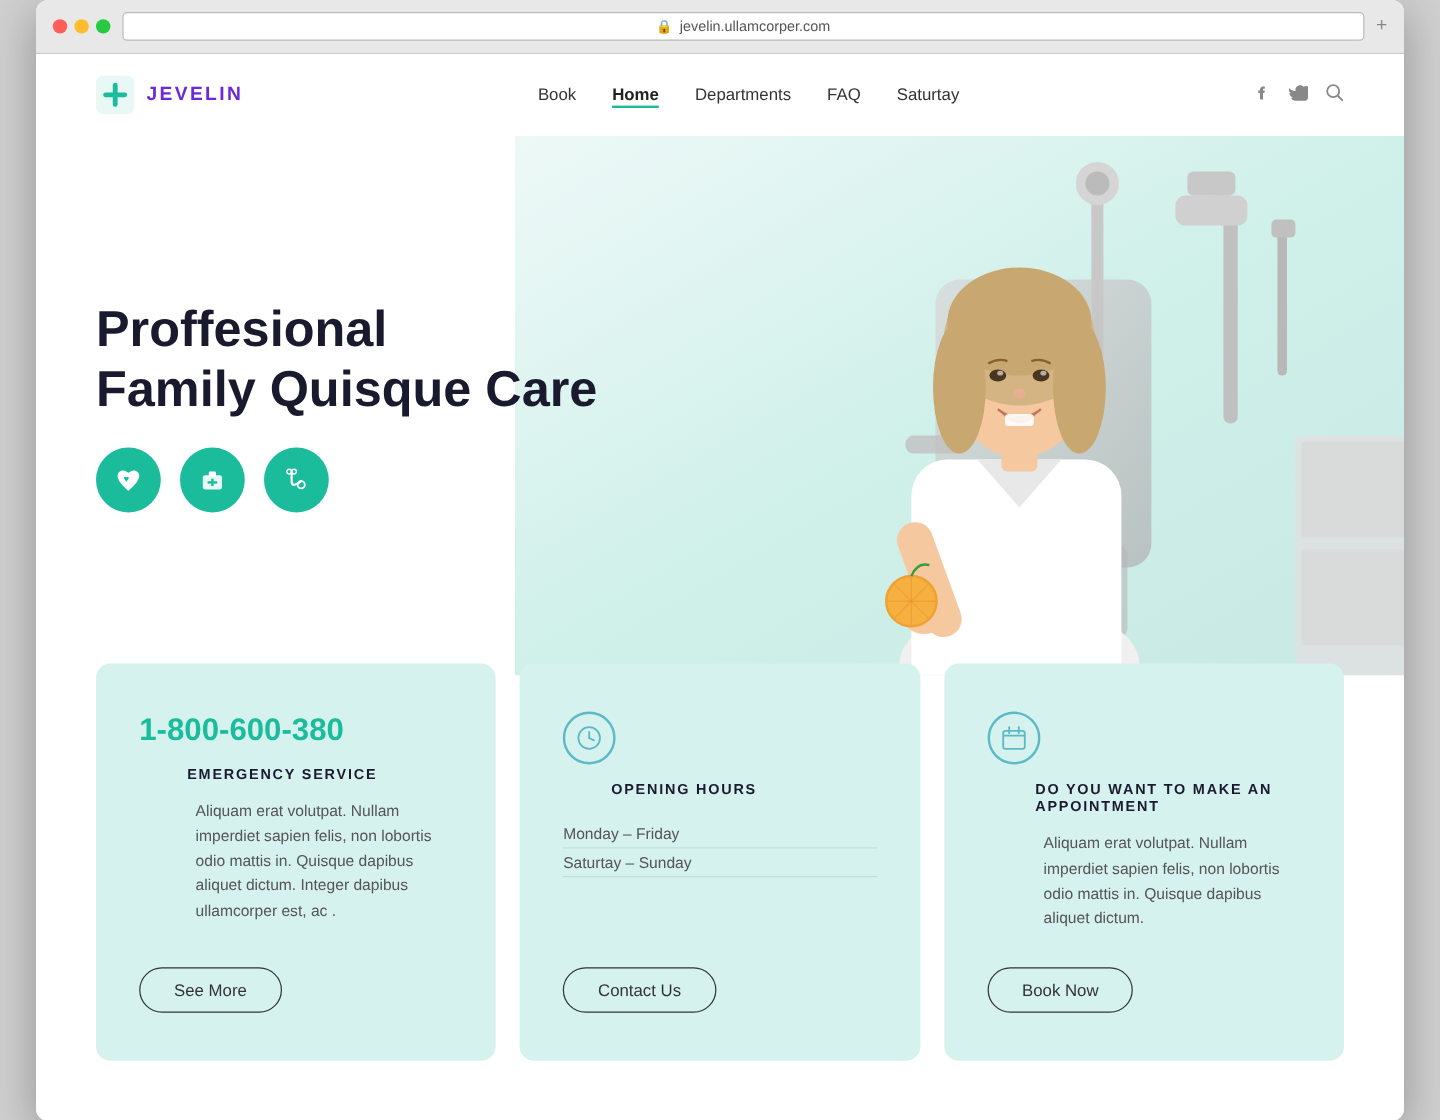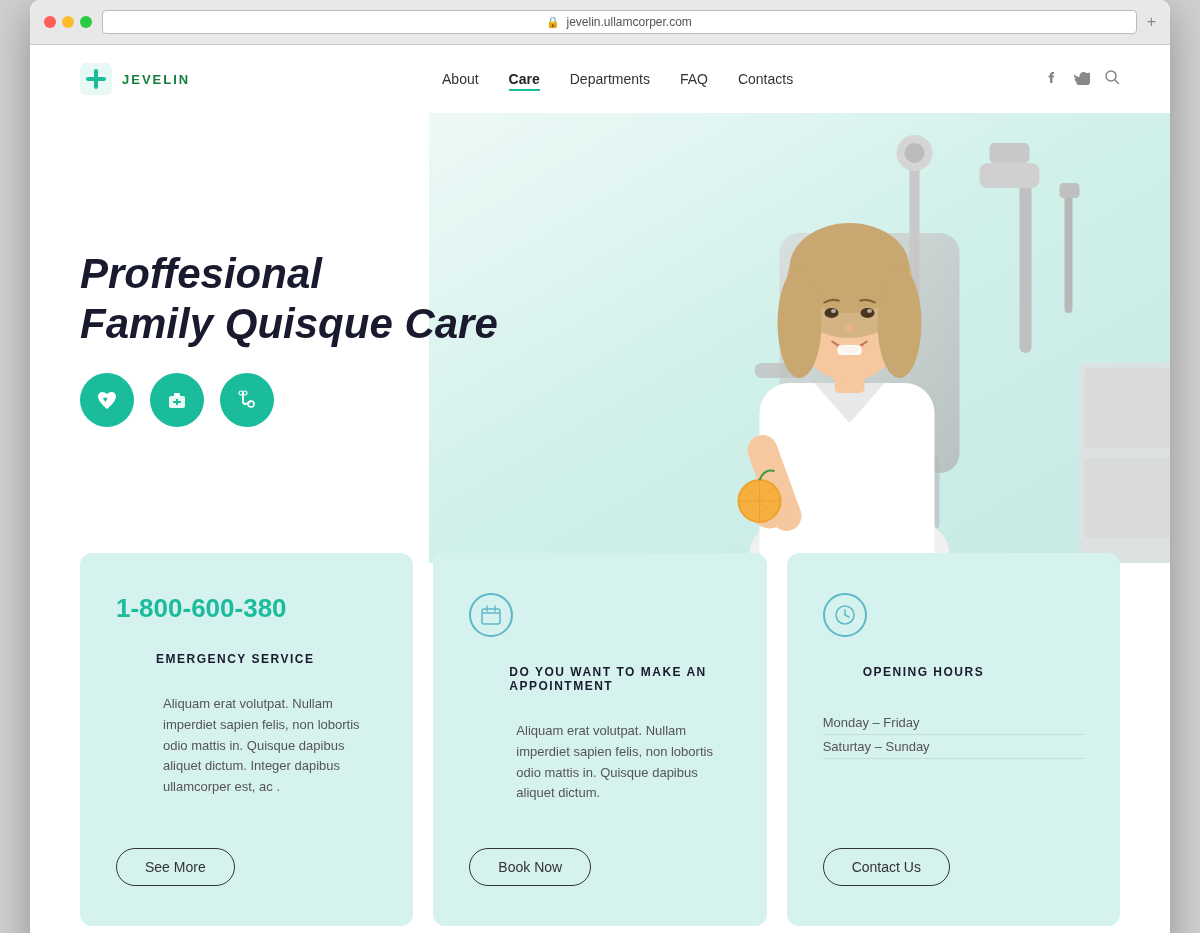--- a/index.html
+++ b/index.html
@@ -92,24 +92,24 @@
       gap: 10px;
     }
 
     .logo-icon {
       width: 32px;
       height: 32px;
       color: #1abc9c;
     }
 
     .logo-text {
-      font-size: 13px;
+      font-size: 16px;
       font-weight: 700;
       letter-spacing: 2px;
-      color: #15803d;
+      color: #6d28d9;
     }
 
     .nav-links {
       display: flex;
       align-items: center;
       gap: 30px;
       list-style: none;
     }
 
     .nav-links li a {
@@ -148,21 +148,20 @@
       padding-left: 50px;
       max-width: 480px;
     }
 
     .hero-title {
       font-size: 42px;
       font-weight: 800;
       color: #1a1a2e;
       line-height: 1.2;
       margin-bottom: 16px;
-      font-style: italic;
     }
 
     .hero-subtitle {
       font-size: 11px;
       letter-spacing: 2px;
       color: #888;
       text-transform: uppercase;
       margin-bottom: 30px;
     }
 
@@ -197,21 +196,21 @@
       padding-bottom: 40px;
     }
 
     .card {
       background: #e0f7f4;
       border-radius: 12px;
       padding: 40px 36px;
       margin: 10px;
       display: flex;
       flex-direction: column;
-      gap: 28px;
+      gap: 14px;
     }
 
     .card-phone {
       font-size: 26px;
       font-weight: 700;
       color: #1abc9c;
     }
 
     .card-heading {
       font-size: 12px;
@@ -301,33 +300,33 @@
         <svg class="logo-icon" viewBox="0 0 32 32" fill="none" xmlns="http://www.w3.org/2000/svg">
           <rect width="32" height="32" rx="6" fill="#e8f8f5"></rect>
           <rect x="14" y="6" width="4" height="20" rx="2" fill="#1abc9c"></rect>
           <rect x="6" y="14" width="20" height="4" rx="2" fill="#1abc9c"></rect>
         </svg>
         <span class="logo-text">JEVELIN</span>
       </div>
 
       <ul class="nav-links">
         <li>
-          <a href="#">About</a>
+          <a href="#">Book</a>
         </li>
         <li>
-          <a href="#" class="active">Care</a>
+          <a href="#" class="active">Home</a>
         </li>
         <li>
           <a href="#">Departments</a>
         </li>
         <li>
           <a href="#">FAQ</a>
         </li>
         <li>
-          <a href="#">Contacts</a>
+          <a href="#">Saturtay</a>
         </li>
       </ul>
 
       <div class="nav-icons">
         <span title="Facebook" style="font-size:15px; color:#777;">
           <svg width="15" height="15" viewBox="0 0 15 15" fill="none">
               <path d="M9 5.5H7.5V4.5C7.5 4.224 7.724 4 8 4H9V2H7.5C6.119 2 5 3.119 5 4.5V5.5H3.5V7.5H5V13H7.5V7.5H8.75L9 5.5Z" fill="#888"></path>
             </svg>
         </span>
         <span title="Twitter" style="font-size:15px; color:#777;">
@@ -468,46 +467,46 @@
         <div class="card-heading">EMERGENCY SERVICE</div>
         <div class="card-text">Aliquam erat volutpat. Nullam imperdiet sapien felis, non lobortis odio mattis in. Quisque dapibus aliquet dictum. Integer dapibus ullamcorper est, ac .</div>
         <div class="card-btn">
           <a href="#" class="btn-outline">See More</a>
         </div>
       </div>
 
       <div class="card" style="background:#d5f2ee;">
         <div class="card-icon-circle">
           <svg width="22" height="22" viewBox="0 0 22 22" fill="none" xmlns="http://www.w3.org/2000/svg">
+            <circle cx="11" cy="11" r="9" stroke="#5db8c8" stroke-width="1.5" fill="none"></circle>
+            <line x1="11" y1="6" x2="11" y2="11" stroke="#5db8c8" stroke-width="1.5" stroke-linecap="round"></line>
+            <line x1="11" y1="11" x2="15" y2="13" stroke="#5db8c8" stroke-width="1.5" stroke-linecap="round"></line>
+          </svg>
+        </div>
+        <div class="card-heading">OPENING HOURS</div>
+        <div style="margin-top: 4px;">
+          <div class="hours-row">Monday – Friday</div>
+          <div class="hours-row">Saturtay – Sunday</div>
+        </div>
+        <div class="card-btn">
+          <a href="#" class="btn-outline">Contact Us</a>
+        </div>
+      </div>
+
+      <div class="card" style="background:#d5f2ee;">
+        <div class="card-icon-circle">
+          <svg width="22" height="22" viewBox="0 0 22 22" fill="none" xmlns="http://www.w3.org/2000/svg">
             <rect x="2" y="5" width="18" height="15" rx="2" stroke="#5db8c8" stroke-width="1.5" fill="none"></rect>
             <line x1="2" y1="9" x2="20" y2="9" stroke="#5db8c8" stroke-width="1.5"></line>
             <line x1="7" y1="2" x2="7" y2="7" stroke="#5db8c8" stroke-width="1.5" stroke-linecap="round"></line>
             <line x1="15" y1="2" x2="15" y2="7" stroke="#5db8c8" stroke-width="1.5" stroke-linecap="round"></line>
           </svg>
         </div>
         <div class="card-heading">DO YOU WANT TO MAKE AN APPOINTMENT</div>
         <div class="card-text">Aliquam erat volutpat. Nullam imperdiet sapien felis, non lobortis odio mattis in. Quisque dapibus aliquet dictum.</div>
         <div class="card-btn">
           <a href="#" class="btn-outline">Book Now</a>
         </div>
       </div>
 
-      <div class="card" style="background:#d5f2ee;">
-        <div class="card-icon-circle">
-          <svg width="22" height="22" viewBox="0 0 22 22" fill="none" xmlns="http://www.w3.org/2000/svg">
-            <circle cx="11" cy="11" r="9" stroke="#5db8c8" stroke-width="1.5" fill="none"></circle>
-            <line x1="11" y1="6" x2="11" y2="11" stroke="#5db8c8" stroke-width="1.5" stroke-linecap="round"></line>
-            <line x1="11" y1="11" x2="15" y2="13" stroke="#5db8c8" stroke-width="1.5" stroke-linecap="round"></line>
-          </svg>
-        </div>
-        <div class="card-heading">OPENING HOURS</div>
-        <div style="margin-top: 4px;">
-          <div class="hours-row">Monday – Friday</div>
-          <div class="hours-row">Saturtay – Sunday</div>
-        </div>
-        <div class="card-btn">
-          <a href="#" class="btn-outline">Contact Us</a>
-        </div>
-      </div>
-
     </section>
   </div>
 </div>
 
 </body></html>

